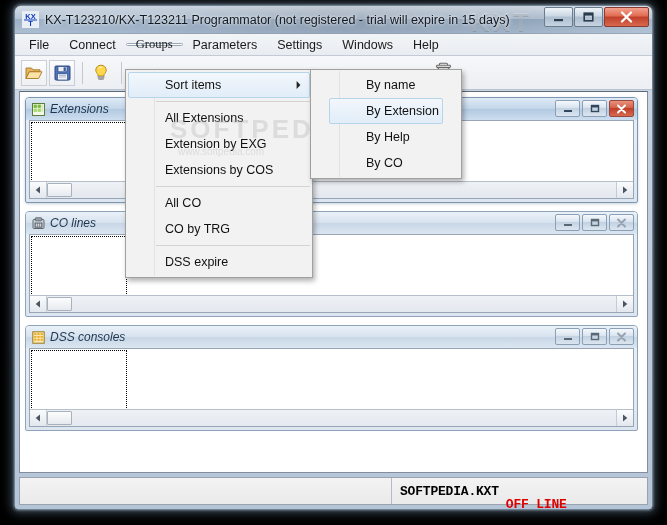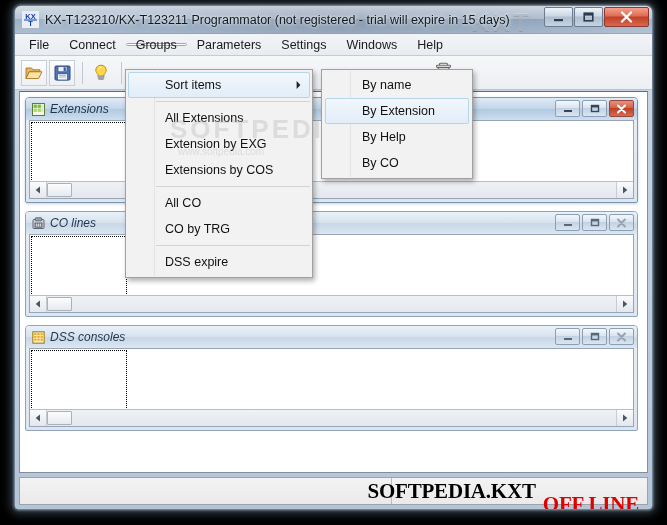--- a/index.html
+++ b/index.html
@@ -105,20 +105,21 @@
     cursor: default;
     border: 1px solid transparent;
     border-radius: 2px;
     margin: 9px 0;
     white-space: nowrap;
   }
   .menu-item.open {
     border-color: #9aa8b6;
     background: linear-gradient(to bottom, #f7f8fa, #e4e9ef);
     box-shadow: inset 0 0 0 1px rgba(255,255,255,0.85);
+    font-family: Liberation Serif, serif;
   }
 
   
   #toolbar {
     height: 34px;
     background: linear-gradient(to bottom, #f6f7f9 0%, #eceff3 100%);
     border-bottom: 1px solid #b9c3cd;
     display: flex;
     align-items: center;
     padding: 0 6px;
@@ -297,24 +298,23 @@
     left: 4px; right: 4px; bottom: 4px;
     height: 28px;
     display: flex;
     background: linear-gradient(to bottom, #f3f3f3, #eaeaea);
     border: 1px solid #9aa3ad;
     align-items: stretch;
   }
   .sb-panel {
     display: flex;
     align-items: center;
-    justify-content: flex-end;
     padding: 0 8px;
-    font-size: 21px;
-    font-family: Liberation Serif, serif;
+    font-size: 13px;
+    font-family: Liberation Mono, monospace;
     white-space: nowrap;
   }
   .sb-panel.left {
     flex: 1;
     border-right: 1px solid #b4bcc5;
   }
   .sb-panel.right {
     width: 255px;
   }
   .sb-file { color: #000000; font-weight: bold; letter-spacing: -0.2px; }
@@ -326,26 +326,26 @@
     left: 110px; top: 63px;
     width: 188px;
     background: #f2f2f2;
     border: 1px solid #a0a0a0;
     box-shadow: 2px 3px 5px rgba(0,0,0,0.30);
     padding: 2px 0;
     z-index: 60;
   }
   #sort-submenu {
     position: absolute;
-    left: 306px; top: 63px;
+    left: 295px; top: 63px;
     width: 152px;
     background: #f2f2f2;
     border: 1px solid #a0a0a0;
     box-shadow: 2px 3px 5px rgba(0,0,0,0.30);
-    padding: 2px 1px;
+    padding: 2px 16px;
     z-index: 61;
   }
   .mi {
     height: 26px;
     display: flex;
     align-items: center;
     padding-left: 36px;
     padding-right: 10px;
     font-size: 12.5px;
     color: #111111;

